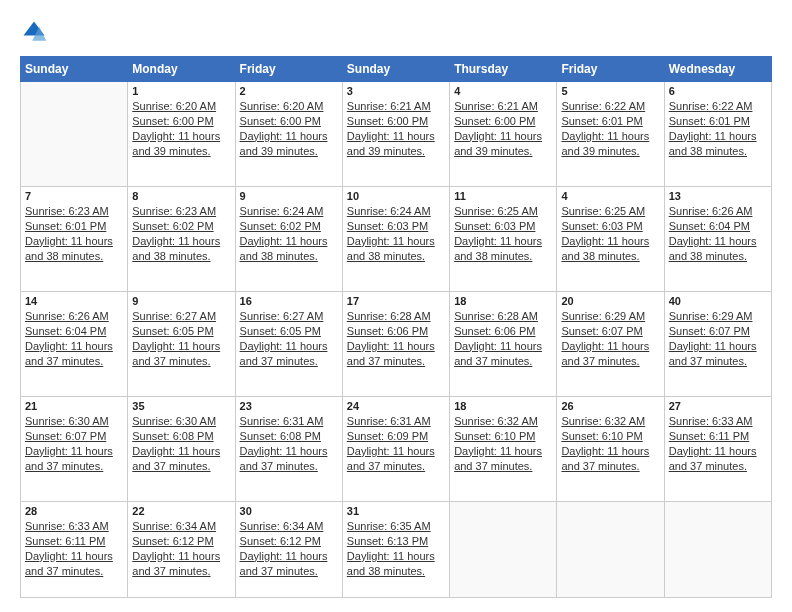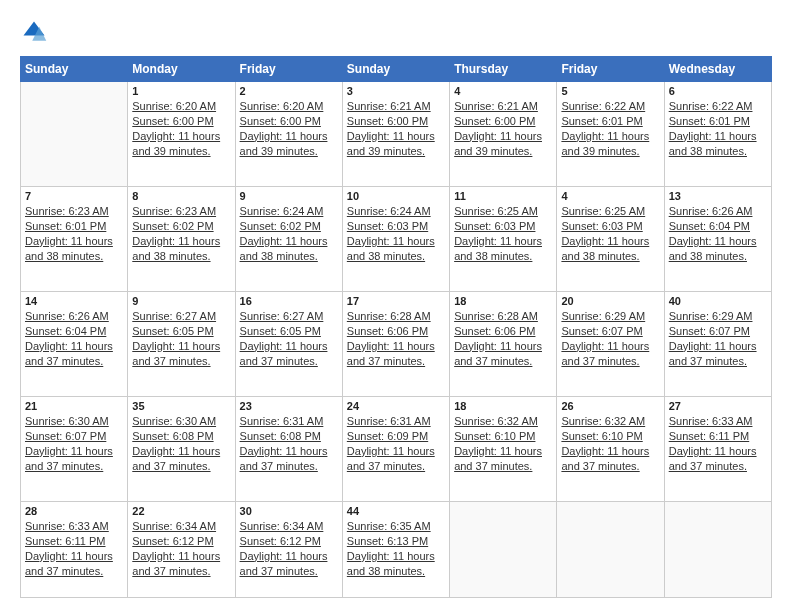--- a/index.html
+++ b/index.html
@@ -345,21 +345,21 @@
 and 37 minutes.</div>
           </td>
           <td>
             <span class="day-num">30</span>
             <div class="day-info" style="white-space: pre-line;">Sunrise: 6:34 AM
 Sunset: 6:12 PM
 Daylight: 11 hours
 and 37 minutes.</div>
           </td>
           <td>
-            <span class="day-num">44</span>
+            <span class="day-num">31</span>
             <div class="day-info" style="white-space: pre-line;">Sunrise: 6:35 AM
 Sunset: 6:13 PM
 Daylight: 11 hours
 and 38 minutes.</div>
           </td>
           <td class="empty-cell"></td>
           <td class="empty-cell"></td>
           <td class="empty-cell"></td>
         </tr>
       </tbody>

